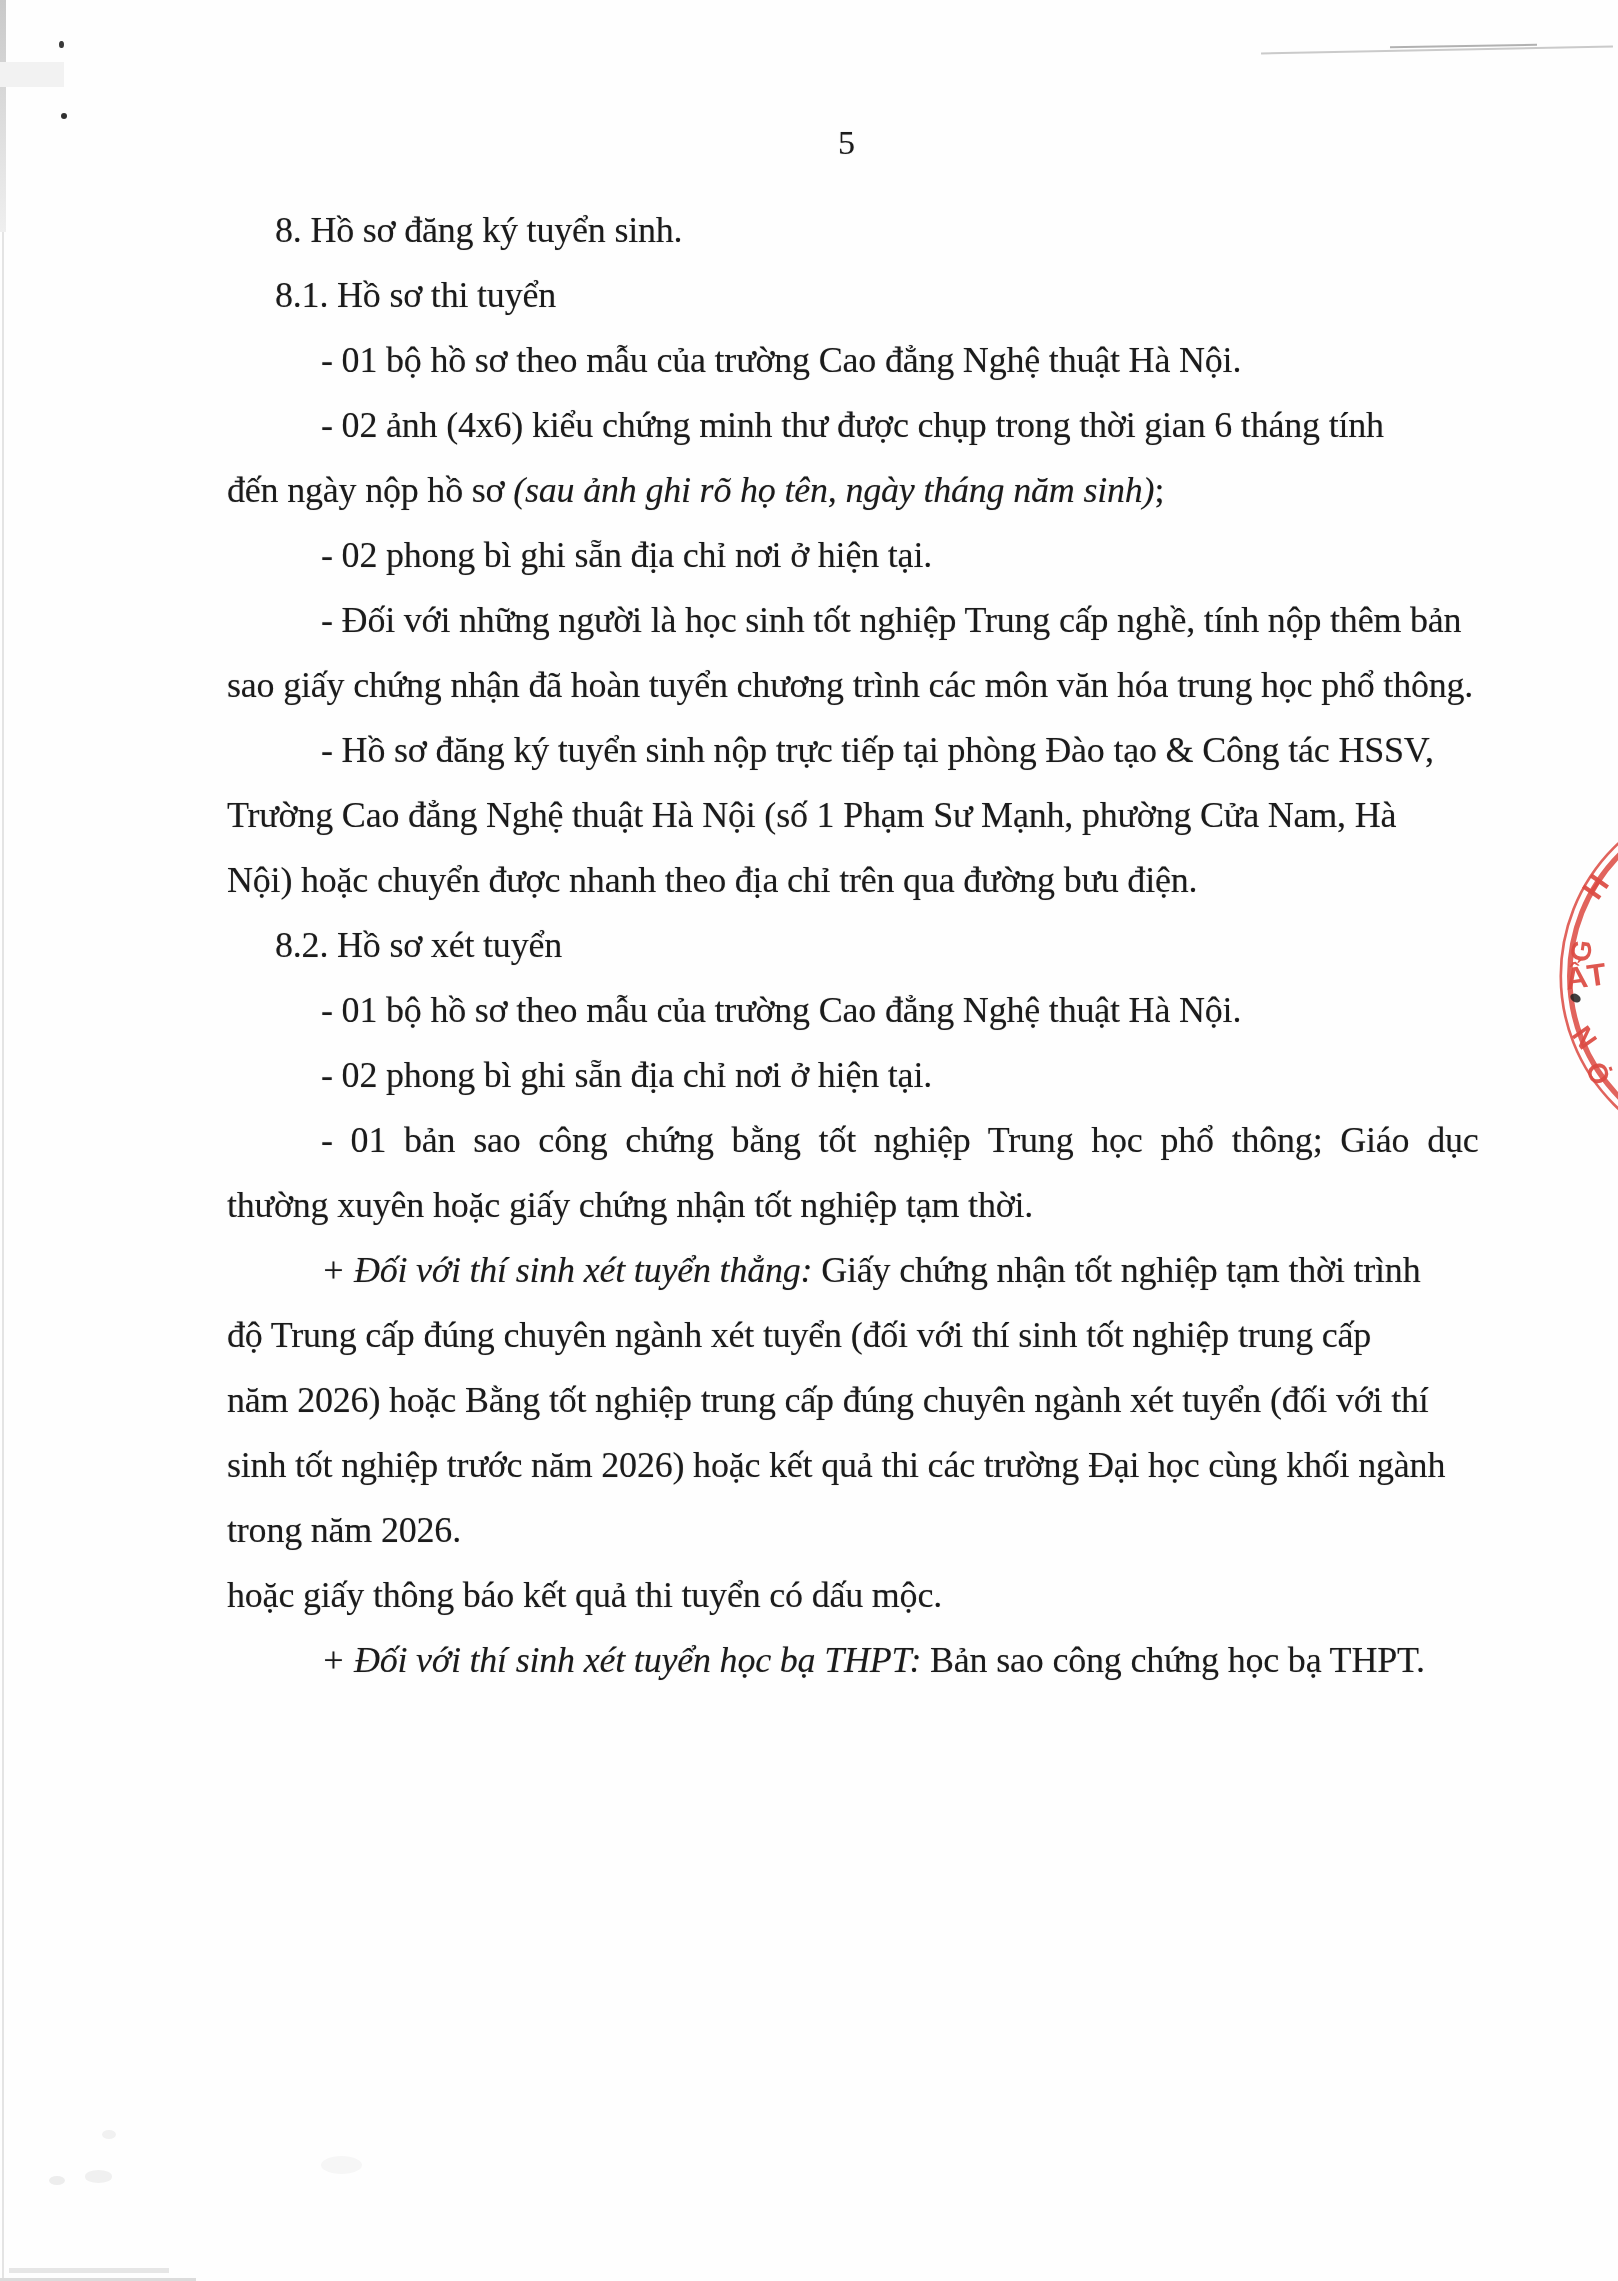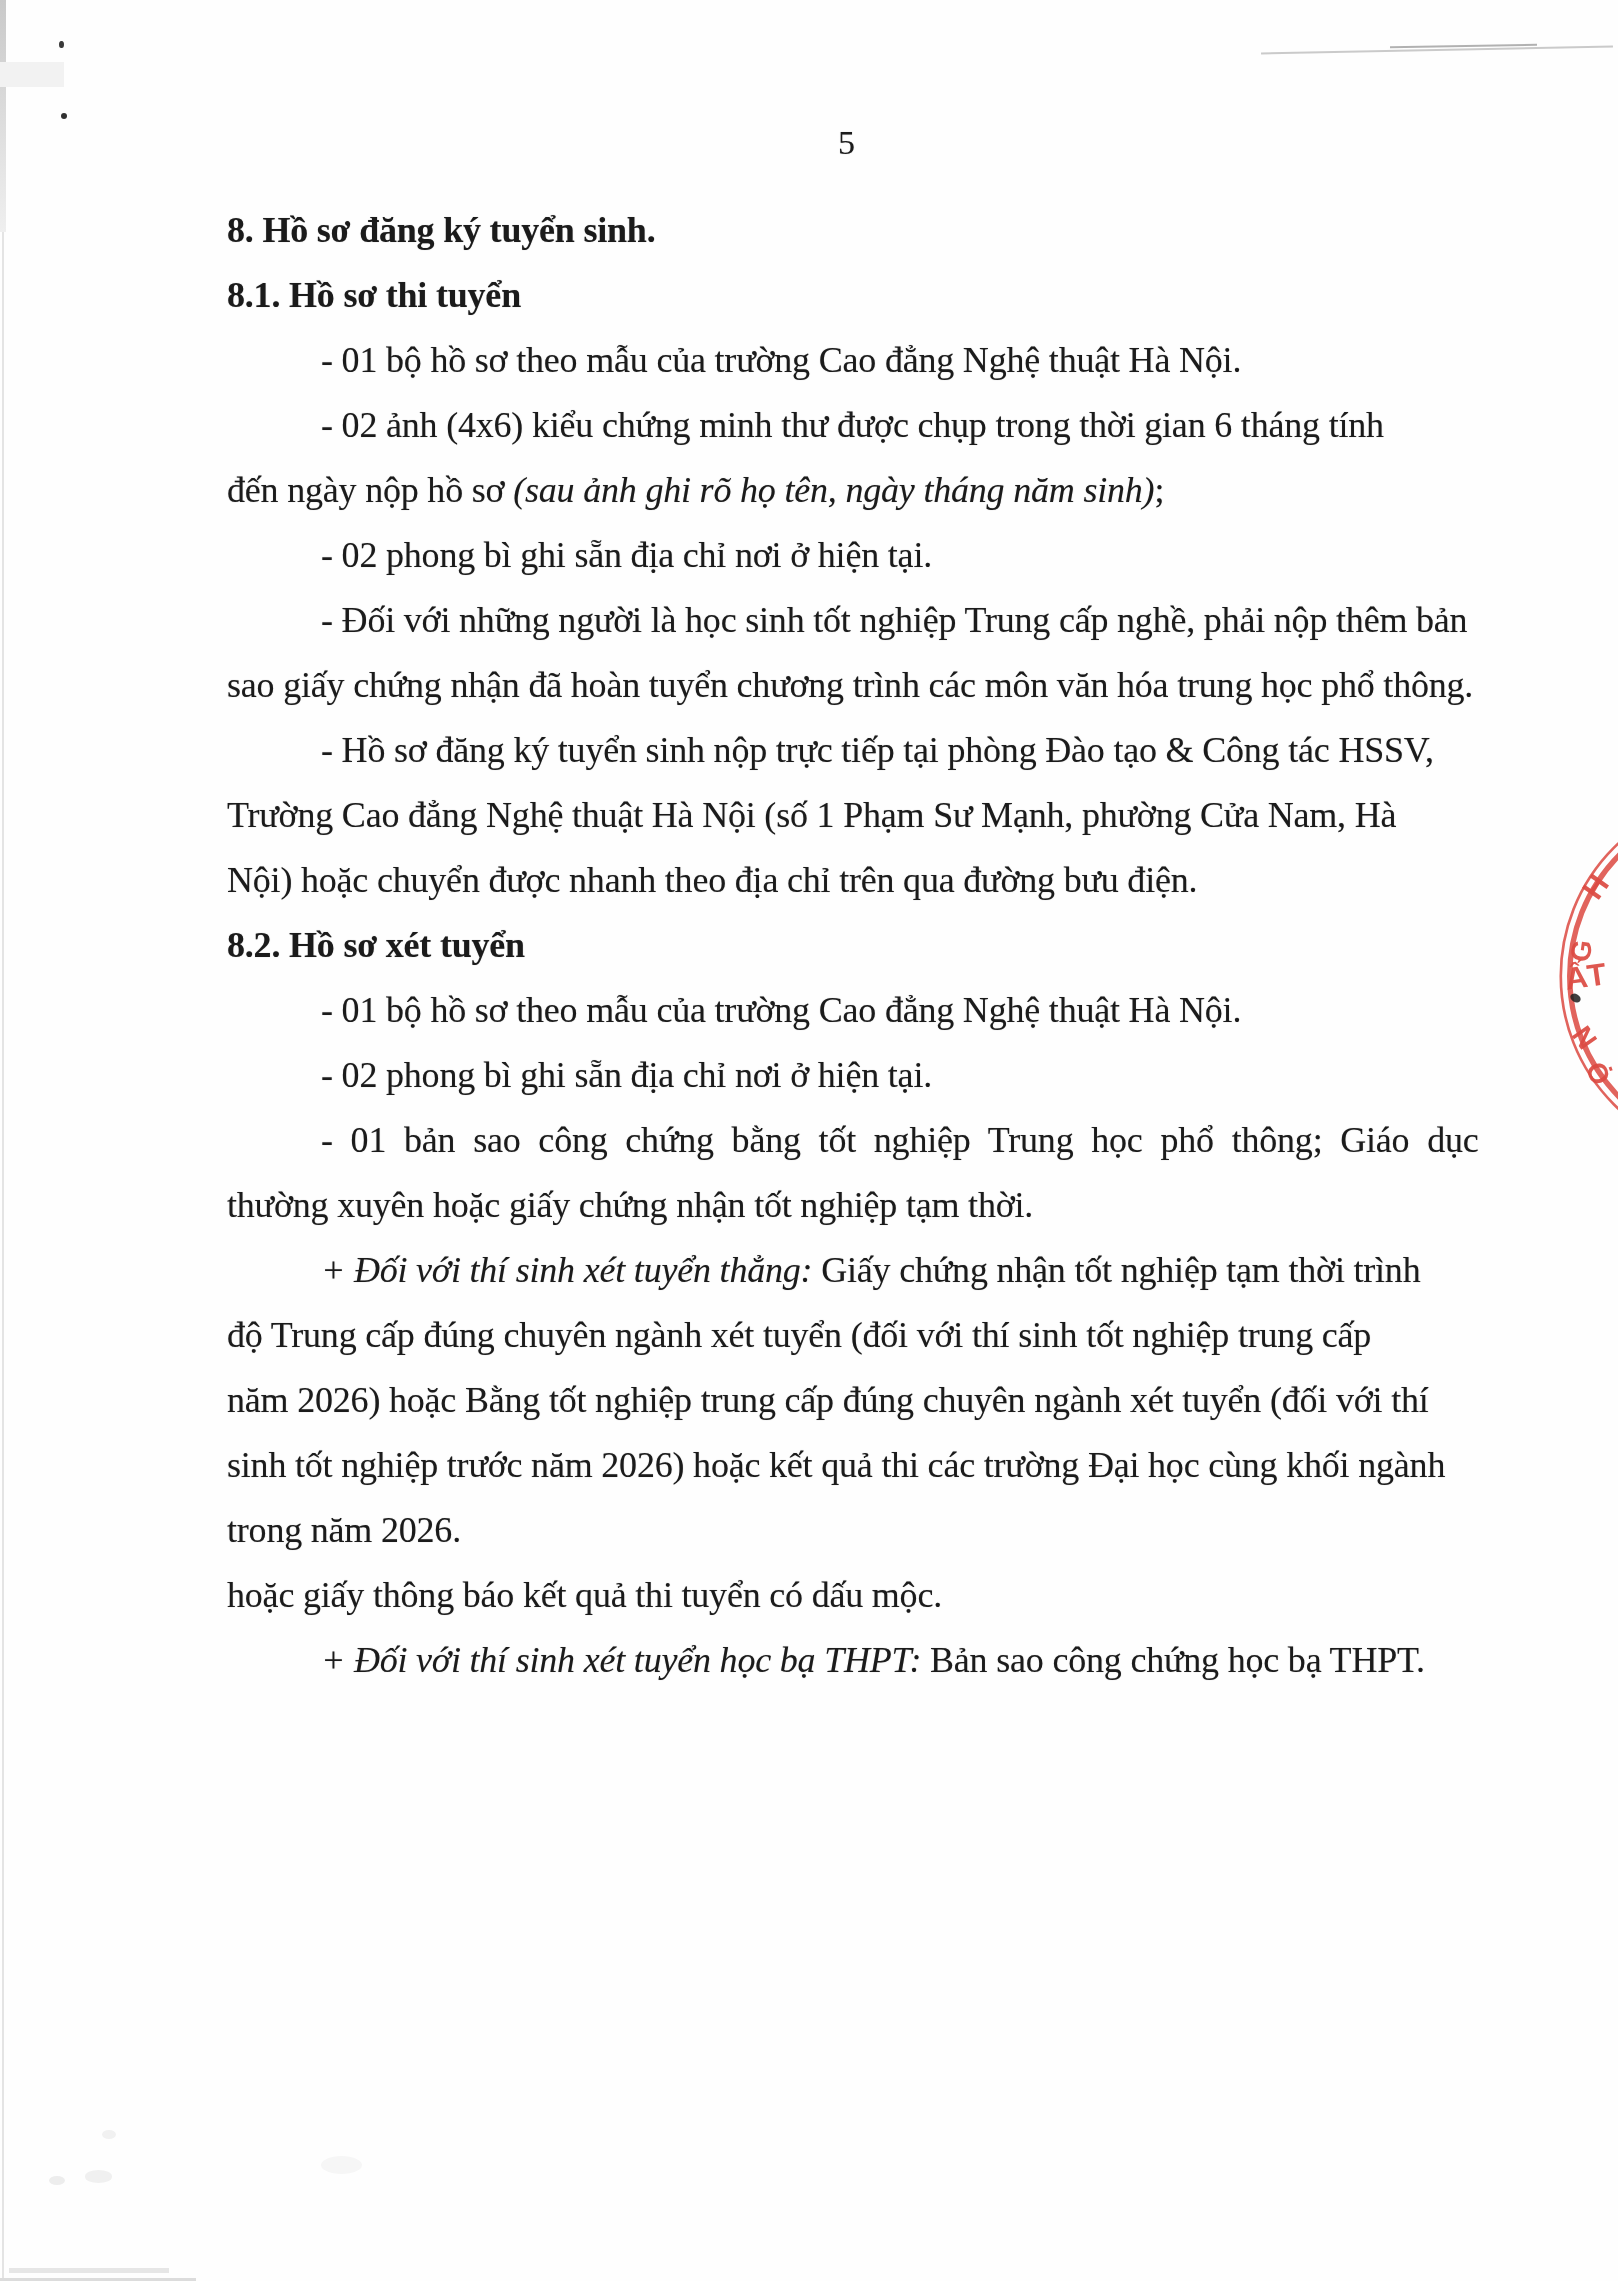--- a/index.html
+++ b/index.html
@@ -20,21 +20,21 @@
   
   .textblock{position:absolute;left:227px;top:198px;width:1283px;}
   .line{
     height:65px;line-height:65px;white-space:nowrap;
     font-size:36px;letter-spacing:-0.2px;
     text-shadow:0 0 0.9px rgba(25,25,25,.38);
   }
   .line.indent{text-indent:94px;}
   .line.heading{font-weight:bold;}
   .line.wide{word-spacing:9px;}
-  .seg-b{font-weight:bold;}
+  .seg-b{font-weight:normal;margin-left:48px;}
   .seg-bi{font-weight:normal;font-style:italic;}
 
   
   .stamp-svg{position:absolute;left:1551px;top:838px;width:267px;height:285px;opacity:.85;}
   .stamp-letter{
     position:absolute;color:var(--stamp-color,#dc4a42);
     font-family:"Liberation Sans","DejaVu Sans",sans-serif;
     font-weight:bold;opacity:.92;line-height:1;
   }
   .stamp-letter:nth-child(1){left:1585px;top:872px;font-size:30px;transform:rotate(-55deg);}
@@ -67,21 +67,21 @@
 
   <div class="page-number">5</div>
 
   <div class="textblock" id="textblock">
       <div class="line heading"><span class="seg-b">8. Hồ sơ đăng ký tuyển sinh.</span></div>
       <div class="line heading"><span class="seg-b">8.1. Hồ sơ thi tuyển</span></div>
       <div class="line indent"><span>- 01 bộ hồ sơ theo mẫu của trường Cao đẳng Nghệ thuật Hà Nội.</span></div>
       <div class="line indent"><span>- 02 ảnh (4x6) kiểu chứng minh thư được chụp trong thời gian 6 tháng tính</span></div>
       <div class="line flush"><span>đến ngày nộp hồ sơ </span><span class="seg-bi">(sau ảnh ghi rõ họ tên, ngày tháng năm sinh)</span><span>;</span></div>
       <div class="line indent"><span>- 02 phong bì ghi sẵn địa chỉ nơi ở hiện tại.</span></div>
-      <div class="line indent"><span>- Đối với những người là học sinh tốt nghiệp Trung cấp nghề, phải nộp thêm bản</span></div>
+      <div class="line indent"><span>- Đối với những người là học sinh tốt nghiệp Trung cấp nghề, tính nộp thêm bản</span></div>
       <div class="line flush"><span>sao giấy chứng nhận đã hoàn tuyển chương trình các môn văn hóa trung học phổ thông.</span></div>
       <div class="line indent"><span>- Hồ sơ đăng ký tuyển sinh nộp trực tiếp tại phòng Đào tạo &amp; Công tác HSSV,</span></div>
       <div class="line flush"><span>Trường Cao đẳng Nghệ thuật Hà Nội (số 1 Phạm Sư Mạnh, phường Cửa Nam, Hà</span></div>
       <div class="line flush"><span>Nội) hoặc chuyển được nhanh theo địa chỉ trên qua đường bưu điện.</span></div>
       <div class="line heading"><span class="seg-b">8.2. Hồ sơ xét tuyển</span></div>
       <div class="line indent"><span>- 01 bộ hồ sơ theo mẫu của trường Cao đẳng Nghệ thuật Hà Nội.</span></div>
       <div class="line indent"><span>- 02 phong bì ghi sẵn địa chỉ nơi ở hiện tại.</span></div>
       <div class="line indent wide"><span>- 01 bản sao công chứng bằng tốt nghiệp Trung học phổ thông; Giáo dục</span></div>
       <div class="line flush"><span>thường xuyên hoặc giấy chứng nhận tốt nghiệp tạm thời.</span></div>
       <div class="line indent"><span class="seg-bi">+ Đối với thí sinh xét tuyển thẳng:</span><span> Giấy chứng nhận tốt nghiệp tạm thời trình</span></div>

